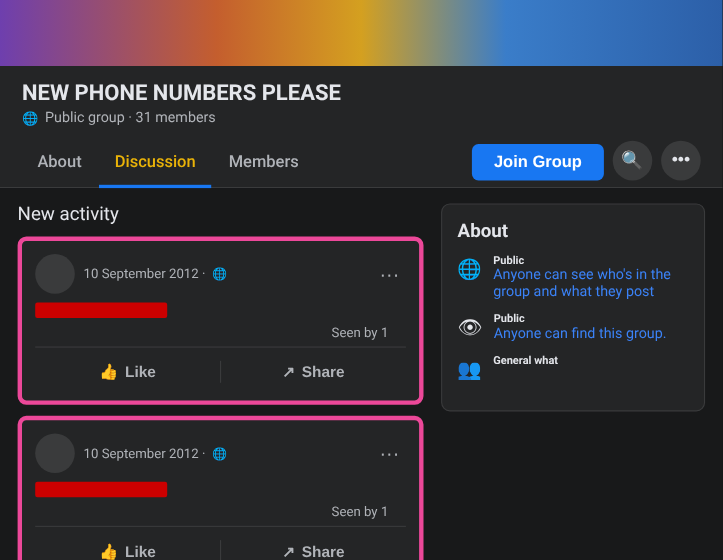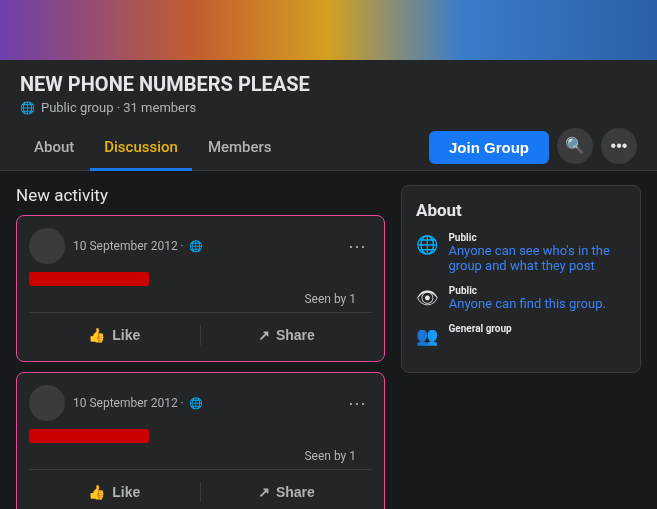--- a/index.html
+++ b/index.html
@@ -120,21 +120,21 @@
       color: #e4e6eb;
       margin-bottom: 10px;
     }
 
     
     .post-card {
       background: #242526;
       border-radius: 8px;
       padding: 12px;
       margin-bottom: 10px;
-      border: 1px solid #ec4899;
+      border: 4px solid #ec4899;
     }
     .post-header {
       display: flex;
       align-items: center;
       justify-content: space-between;
       margin-bottom: 8px;
     }
     .post-author-area {
       display: flex;
       align-items: center;
@@ -348,18 +348,18 @@
         <span class="about-item-icon">👁</span>
         <div class="about-item-text">
           <div class="label">Public</div>
           <div class="desc">Anyone can find this group.</div>
         </div>
       </div>
 
       <div class="about-item">
         <span class="about-item-icon">👥</span>
         <div class="about-item-text">
-          <div class="label">General group</div>
+          <div class="label">General what</div>
         </div>
       </div>
     </div>
   </div>
 </div>
 
 </body></html>

